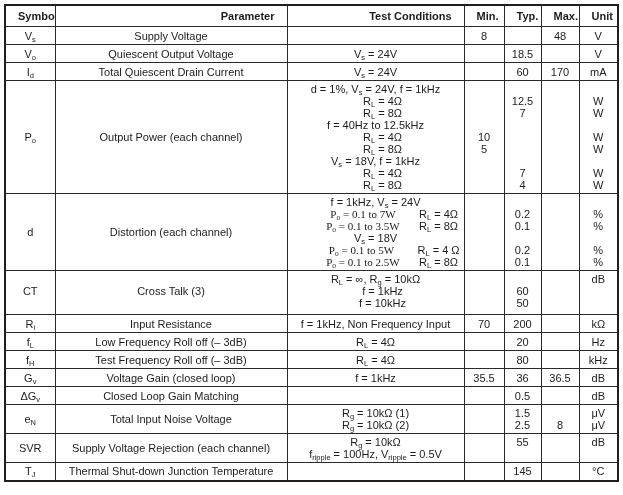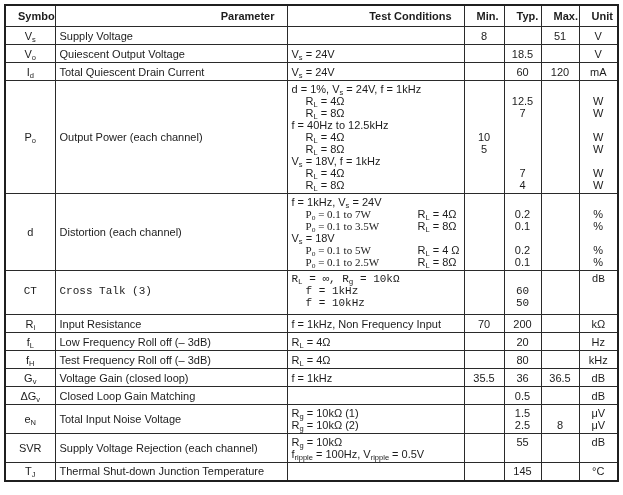--- a/index.html
+++ b/index.html
@@ -23,28 +23,28 @@
     overflow:hidden;
     box-sizing:border-box;
   }
   table.spec th{
     font-weight:bold;
     text-align:right;
     padding:4px 12px;
     font-size:11px;
   }
   td.sym, td.vmin, td.vtyp, td.vmax, td.vunit{text-align:center;}
-  td.param, td.cond{text-align:left;}
+  td.param, td.cond{text-align:center;}
   td.sym{font-size:11px;}
   .ln{line-height:12px;min-height:12px;white-space:nowrap;}
   .ln.ind{padding-left:14px;}
   .c1{display:inline-block;min-width:112px;font-family:Liberation Serif, serif;}
   sub{font-size:7.5px;line-height:0;vertical-align:-2px;}
   tr.single td{height:18px;}
-  tr.ct td{padding-bottom:5px;font-family:Liberation Mono, monospace;}
+  tr.ct td{padding-bottom:5px;}
 </style>
 </head>
 <body>
 
 <div class="page">
   <table class="spec">
     <colgroup>
         <col style="width: 50px;">
         <col style="width: 232px;">
         <col style="width: 177px;">
@@ -71,21 +71,21 @@
           <td class="cond">
             <div class="ln">&nbsp;</div>
           </td>
           <td class="vmin">
             <div class="ln">8</div>
           </td>
           <td class="vtyp">
             <div class="ln">&nbsp;</div>
           </td>
           <td class="vmax">
-            <div class="ln">51</div>
+            <div class="ln">48</div>
           </td>
           <td class="vunit">
             <div class="ln">V</div>
           </td>
         </tr>
         <tr class="single">
           <td class="sym">V<sub>o</sub></td>
           <td class="param">Quiescent Output Voltage</td>
           <td class="cond">
             <div class="ln">V<sub>s</sub> = 24V</div>
@@ -109,21 +109,21 @@
           <td class="cond">
             <div class="ln">V<sub>s</sub> = 24V</div>
           </td>
           <td class="vmin">
             <div class="ln">&nbsp;</div>
           </td>
           <td class="vtyp">
             <div class="ln">60</div>
           </td>
           <td class="vmax">
-            <div class="ln">120</div>
+            <div class="ln">170</div>
           </td>
           <td class="vunit">
             <div class="ln">mA</div>
           </td>
         </tr>
         <tr>
           <td class="sym">P<sub>o</sub></td>
           <td class="param">Output Power (each channel)</td>
           <td class="cond">
             <div class="ln">d = 1%, V<sub>s</sub> = 24V, f = 1kHz</div>

